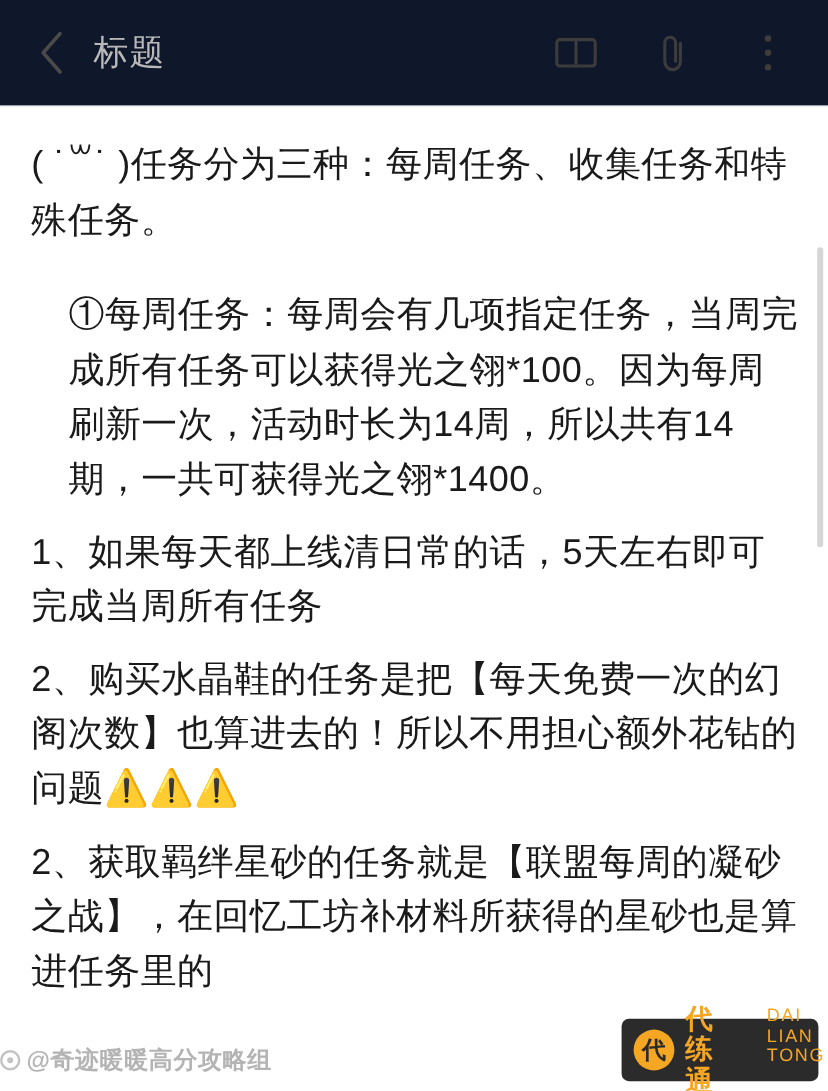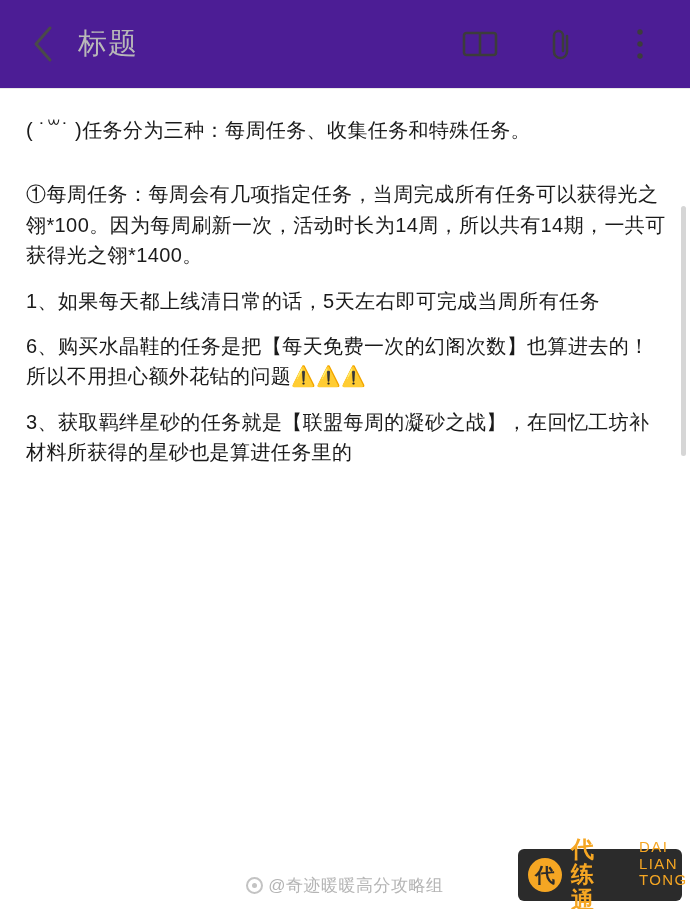--- a/index.html
+++ b/index.html
@@ -15,21 +15,21 @@
     position: relative;
   }
 
   
   .topbar {
     height: 88px;
     display: flex;
     align-items: center;
     padding: 0 26px 0 22px;
     box-sizing: border-box;
-    background: #4c1d95;
+    background: #0f172a;
   }
   .back-btn {
     width: 42px;
     height: 42px;
     display: flex;
     align-items: center;
     justify-content: center;
     cursor: pointer;
   }
   .back-btn svg { display: block; }
@@ -63,32 +63,32 @@
     height: 1px;
     background: #e9e9e9;
     margin: 0 0 0 0;
   }
 
   
   .content {
     padding: 26px 24px 0 26px;
     box-sizing: border-box;
     color: #1a1a1a;
-    font-size: 20px;
+    font-size: 30px;
     line-height: 1.52;
     letter-spacing: 0.4px;
     height: 768px;
     overflow: hidden;
   }
   .para {
     margin: 0 0 0 0;
     white-space: pre-wrap;
     word-break: break-word;
   }
-  .para.spacer-before { margin-top: 34px; }
+  .para.spacer-before { margin-top: 34px; margin-left: 31px; }
   .para.tight { margin-top: 15px; }
 
   
   .scrollbar-track {
     position: absolute;
     right: 2px;
     top: 96px;
     width: 5px;
     height: 700px;
     background: transparent;
@@ -110,27 +110,27 @@
     bottom: 0;
     width: 690px;
     height: 60px;
   }
   .weibo-credit {
     position: absolute;
     left: 0;
     right: 0;
     bottom: 12px;
     text-align: center;
-    font-size: 17px;
+    font-size: 20px;
     color: #b4b4b4;
     letter-spacing: 0.5px;
     display: flex;
     align-items: center;
-    justify-content: center;
     gap: 5px;
+    font-weight: bold;
   }
   .weibo-eye {
     display: inline-block;
     width: 17px;
     height: 17px;
     border-radius: 50%;
     border: 2px solid #c3c3c3;
     box-sizing: border-box;
     position: relative;
   }
@@ -238,22 +238,22 @@
 
   </div>
 </div>
 
 <div class="divider"></div>
 
 <div class="content">
   <p class="para">( ˙꒳​˙ )任务分为三种：每周任务、收集任务和特殊任务。</p>
   <p class="para spacer-before">①每周任务：每周会有几项指定任务，当周完成所有任务可以获得光之翎*100。因为每周刷新一次，活动时长为14周，所以共有14期，一共可获得光之翎*1400。</p>
   <p class="para tight">1、如果每天都上线清日常的话，5天左右即可完成当周所有任务</p>
-  <p class="para tight">6、购买水晶鞋的任务是把【每天免费一次的幻阁次数】也算进去的！所以不用担心额外花钻的问题⚠️⚠️⚠️</p>
-  <p class="para tight">3、获取羁绊星砂的任务就是【联盟每周的凝砂之战】，在回忆工坊补材料所获得的星砂也是算进任务里的</p>
+  <p class="para tight">2、购买水晶鞋的任务是把【每天免费一次的幻阁次数】也算进去的！所以不用担心额外花钻的问题⚠️⚠️⚠️</p>
+  <p class="para tight">2、获取羁绊星砂的任务就是【联盟每周的凝砂之战】，在回忆工坊补材料所获得的星砂也是算进任务里的</p>
 </div>
 
 <div class="scrollbar-track">
   <div class="scrollbar-thumb"></div>
 </div>
 
 <div class="footer">
 
   <div class="weibo-credit">
     <span class="weibo-eye"></span>

